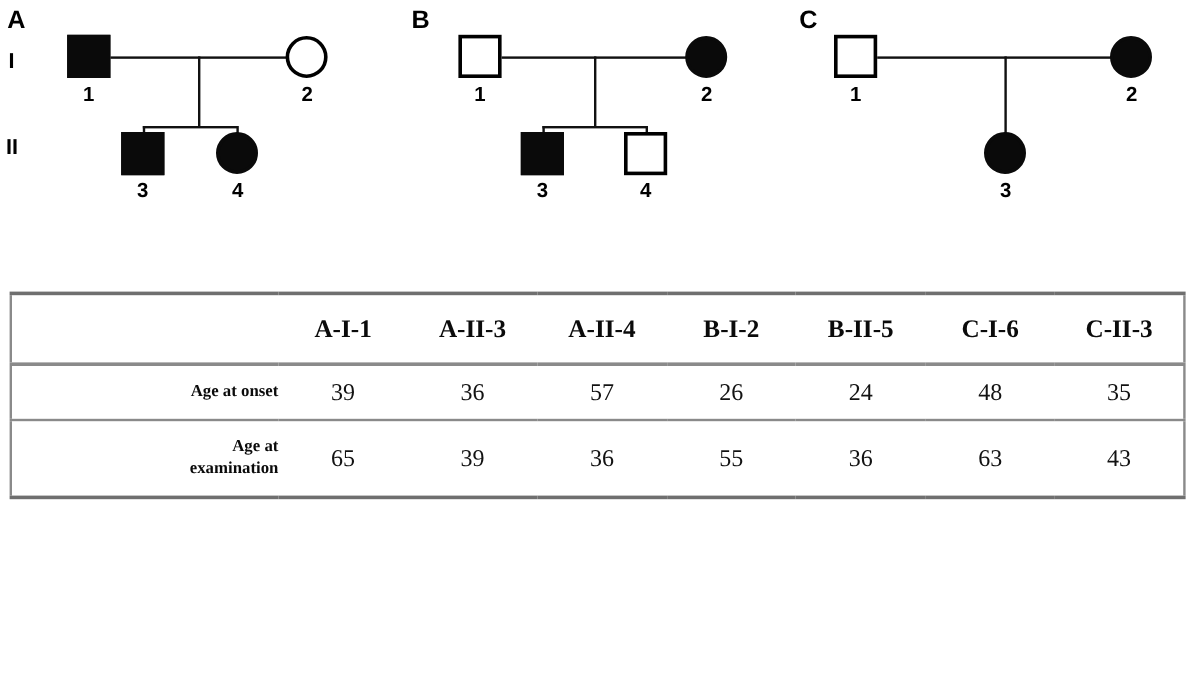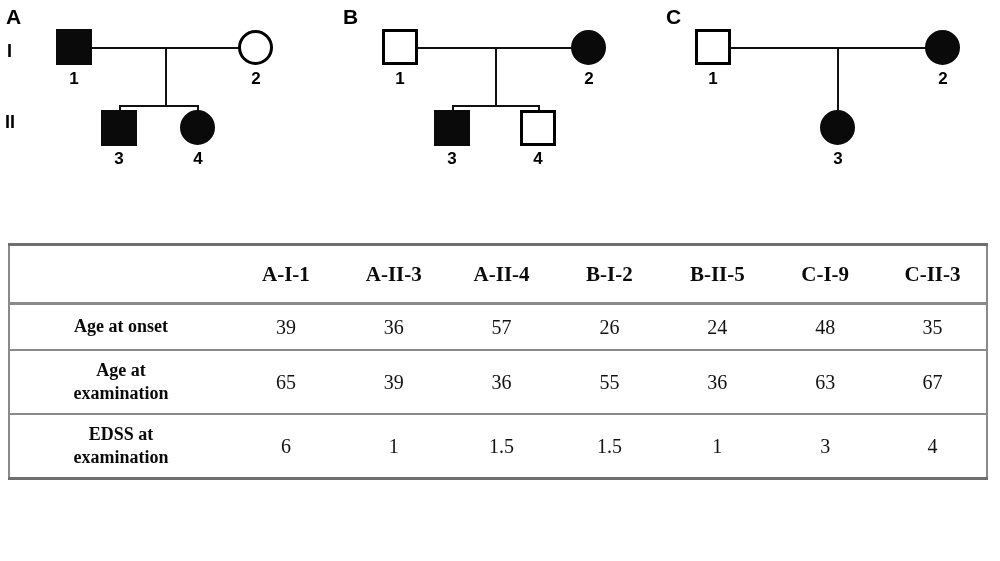--- a/index.html
+++ b/index.html
@@ -124,22 +124,22 @@
     font-family: "Liberation Serif", serif;
     font-weight: bold;
     font-size: 21px;
     text-align: center;
     height: 56px;
     color: #0b0b0b;
   }
   td.rowlabel {
     font-family: "Liberation Serif", serif;
     font-weight: bold;
-    font-size: 18px;
-    text-align: center;
+    font-size: 14px;
+    text-align: right;
     padding-left: 9px;
     line-height: 1.30;
     color: #0b0b0b;
   }
   td.val {
     font-family: "Liberation Serif", serif;
     font-weight: normal;
     font-size: 20px;
     text-align: center;
     color: #121212;
@@ -225,21 +225,21 @@
 <div id="data-table-wrap">
   <table class="phenotable">
     <thead>
       <tr>
         <th class="rowlabel-head"></th>
         <th class="colhead">A-I-1</th>
         <th class="colhead">A-II-3</th>
         <th class="colhead">A-II-4</th>
         <th class="colhead">B-I-2</th>
         <th class="colhead">B-II-5</th>
-        <th class="colhead">C-I-9</th>
+        <th class="colhead">C-I-6</th>
         <th class="colhead">C-II-3</th>
       </tr>
     </thead>
     <tbody>
 
       <tr class="r-onset">
         <td class="rowlabel">
           <span class="lbl-line">Age at onset</span>
         </td>
         <td class="val">39</td>
@@ -255,33 +255,20 @@
         <td class="rowlabel">
           <span class="lbl-line">Age at</span>
           <span class="lbl-line">examination</span>
         </td>
         <td class="val">65</td>
         <td class="val">39</td>
         <td class="val">36</td>
         <td class="val">55</td>
         <td class="val">36</td>
         <td class="val">63</td>
-        <td class="val">67</td>
+        <td class="val">43</td>
       </tr>
 
 
-      <tr class="r-edss">
-        <td class="rowlabel">
-          <span class="lbl-line">EDSS at</span>
-          <span class="lbl-line">examination</span>
-        </td>
-        <td class="val">6</td>
-        <td class="val">1</td>
-        <td class="val">1.5</td>
-        <td class="val">1.5</td>
-        <td class="val">1</td>
-        <td class="val">3</td>
-        <td class="val">4</td>
-      </tr>
 
     </tbody>
   </table>
 </div>
 
 </body></html>

